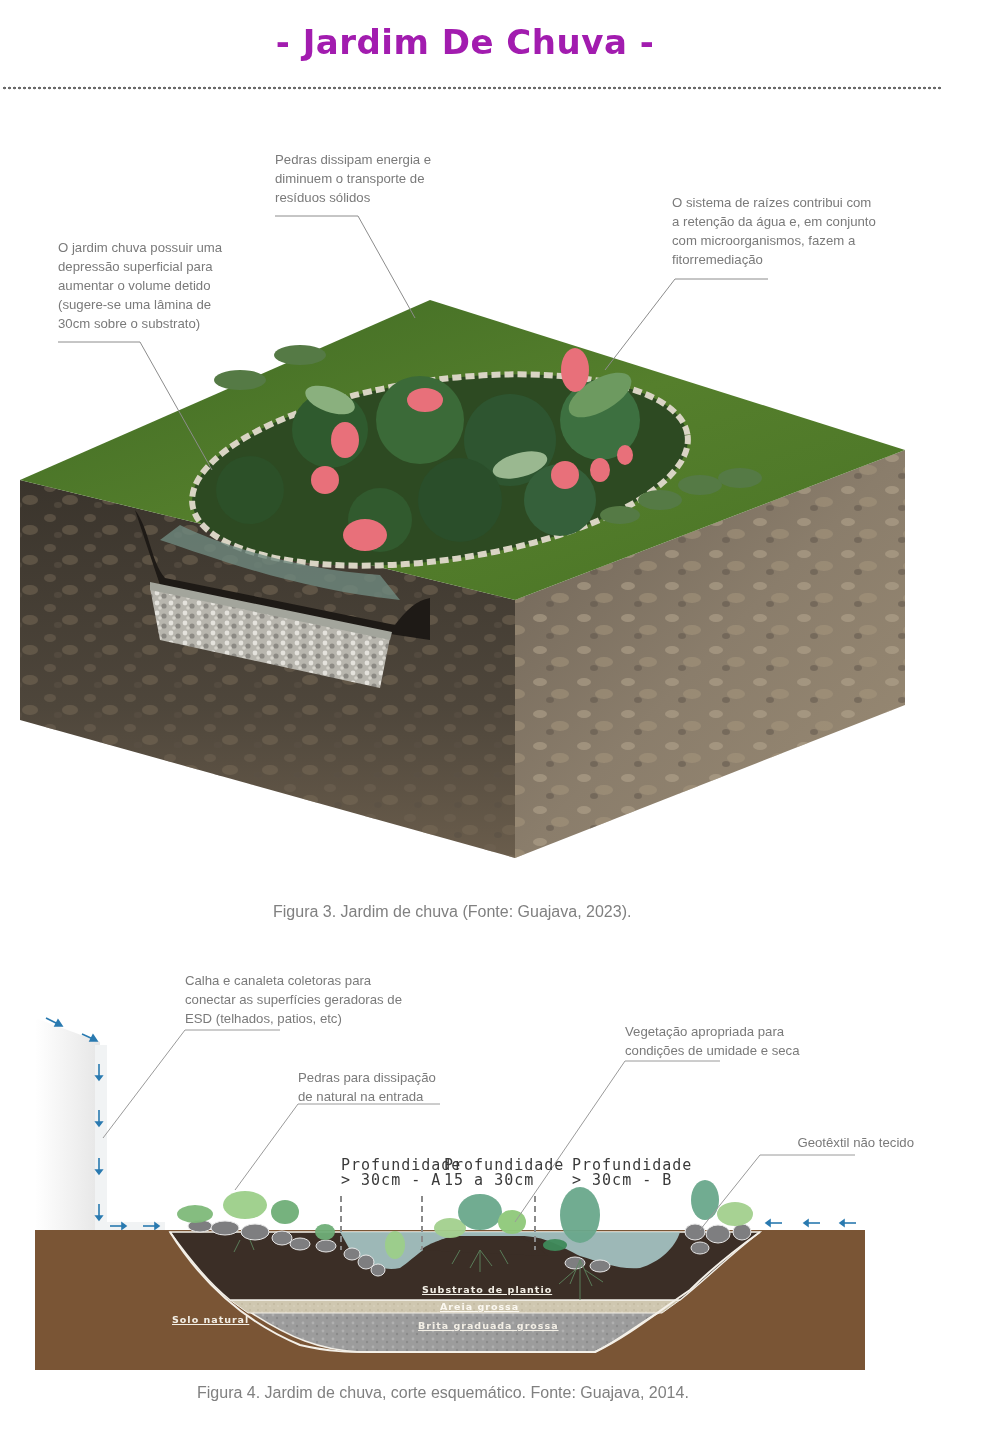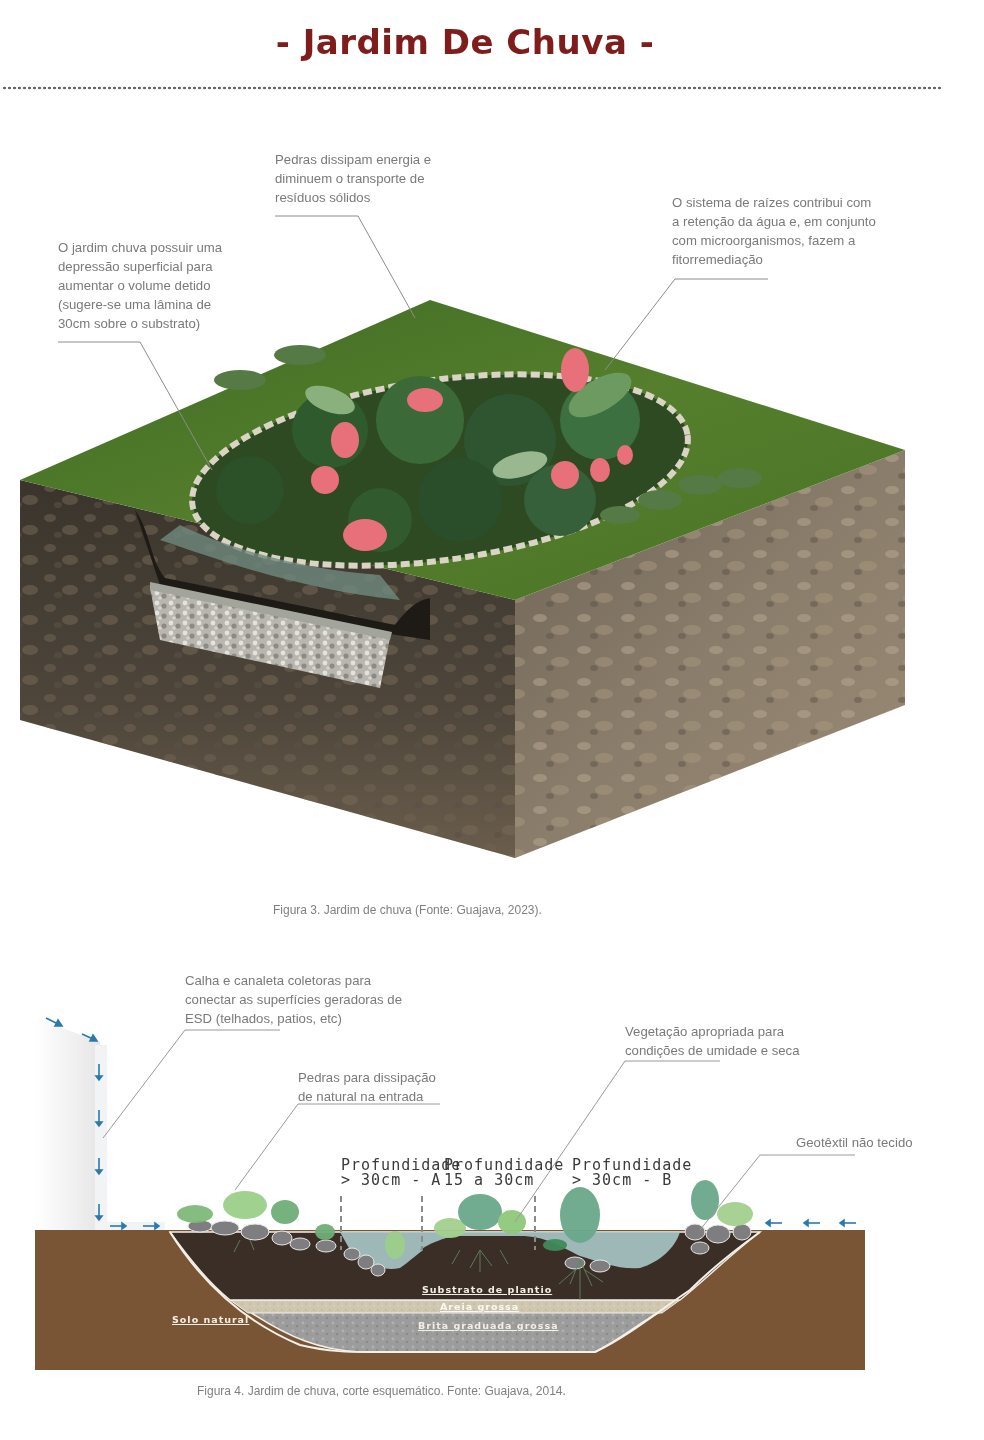--- a/index.html
+++ b/index.html
@@ -1,26 +1,26 @@
 <!DOCTYPE html>
 <html><head>
   <meta charset="utf-8">
   <style>
     html, body { margin: 0; padding: 0; background: #ffffff; }
     body { width: 984px; height: 1440px; position: relative; overflow: hidden;
            font-family: "Liberation Sans", "DejaVu Sans", sans-serif; color: #7a7a7a; }
     .title { position: absolute; left: 0; top: 22px; width: 930px; text-align: center;
              font-family: "DejaVu Sans", sans-serif; font-weight: bold; font-size: 34px;
-             color: #7f1d1d; letter-spacing: 0.5px; }
+             color: #a21caf; letter-spacing: 0.5px; }
     .dots { position: absolute; left: 2px; top: 86px; width: 940px; height: 4px;
             background-image: radial-gradient(circle, #6a6a6a 1.2px, transparent 1.6px);
             background-size: 5px 4px; background-repeat: repeat-x; }
     .note { position: absolute; font-size: 13.2px; line-height: 19px; color: #7a7a7a;
             white-space: pre-line; }
-    .caption { position: absolute; font-size: 12px; color: #808080; }
+    .caption { position: absolute; font-size: 16px; color: #808080; }
     .fig { position: absolute; left: 0; top: 0; }
     .depth { position: absolute; font-family: "DejaVu Sans Mono", monospace; font-size: 15px;
              line-height: 15px; color: #3a3a3a; letter-spacing: 1px; white-space: pre-line; }
     .layer-label { position: absolute; font-family: "DejaVu Sans", sans-serif; font-size: 9.5px;
                    font-weight: bold; color: #f3efe6; letter-spacing: 1px; text-decoration: underline; }
   </style>
 </head>
 <body>
 
 <div class="title">- Jardim De Chuva -</div>
@@ -258,21 +258,21 @@
   </g>
 </svg>
 
 <div class="note" style="left:185px; top:971px; width:260px;">Calha e canaleta coletoras para
 conectar as superfícies geradoras de
 ESD (telhados, patios, etc)</div>
 <div class="note" style="left:298px; top:1068px; width:200px;">Pedras para dissipação
 de natural na entrada</div>
 <div class="note" style="left:625px; top:1022px; width:220px;">Vegetação apropriada para
 condições de umidade e seca</div>
-<div class="note" style="left:796px; top:1133px; width:160px;">Geotêxtil não tecido</div>
+<div class="note" style="left:754px; top:1133px; width:160px;text-align:right;">Geotêxtil não tecido</div>
 
 <div class="depth" style="left:341px; top:1158px;">Profundidade
 &gt; 30cm - A</div>
 <div class="depth" style="left:444px; top:1158px;">Profundidade
 15 a 30cm</div>
 <div class="depth" style="left:572px; top:1158px;">Profundidade
 &gt; 30cm - B</div>
 
 <div class="layer-label" style="left:172px; top:1314px;">Solo natural</div>
 <div class="layer-label" style="left:422px; top:1284px;">Substrato de plantio</div>

